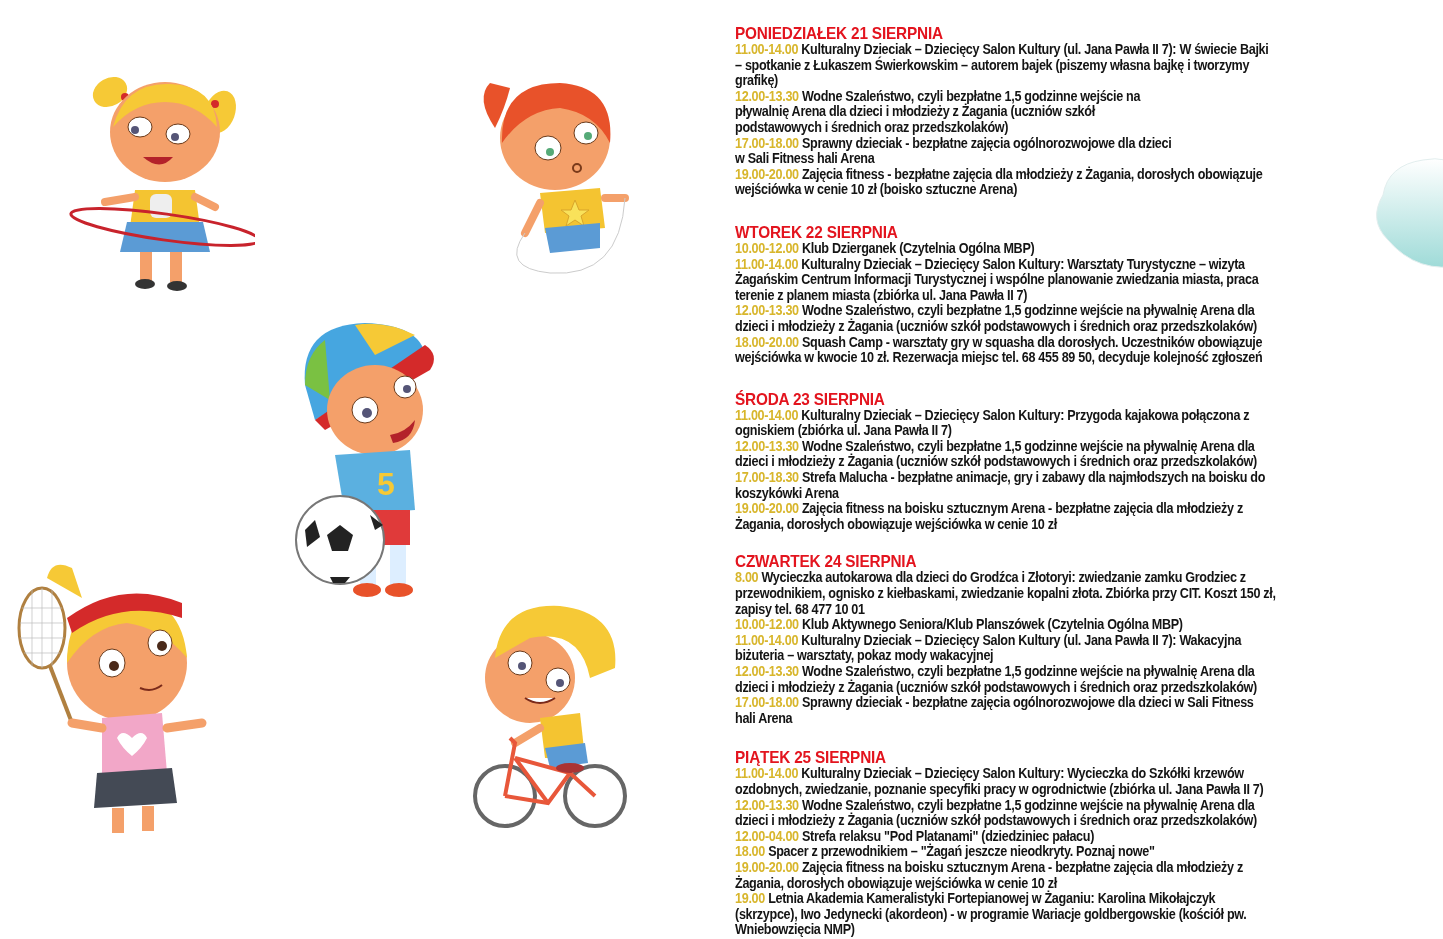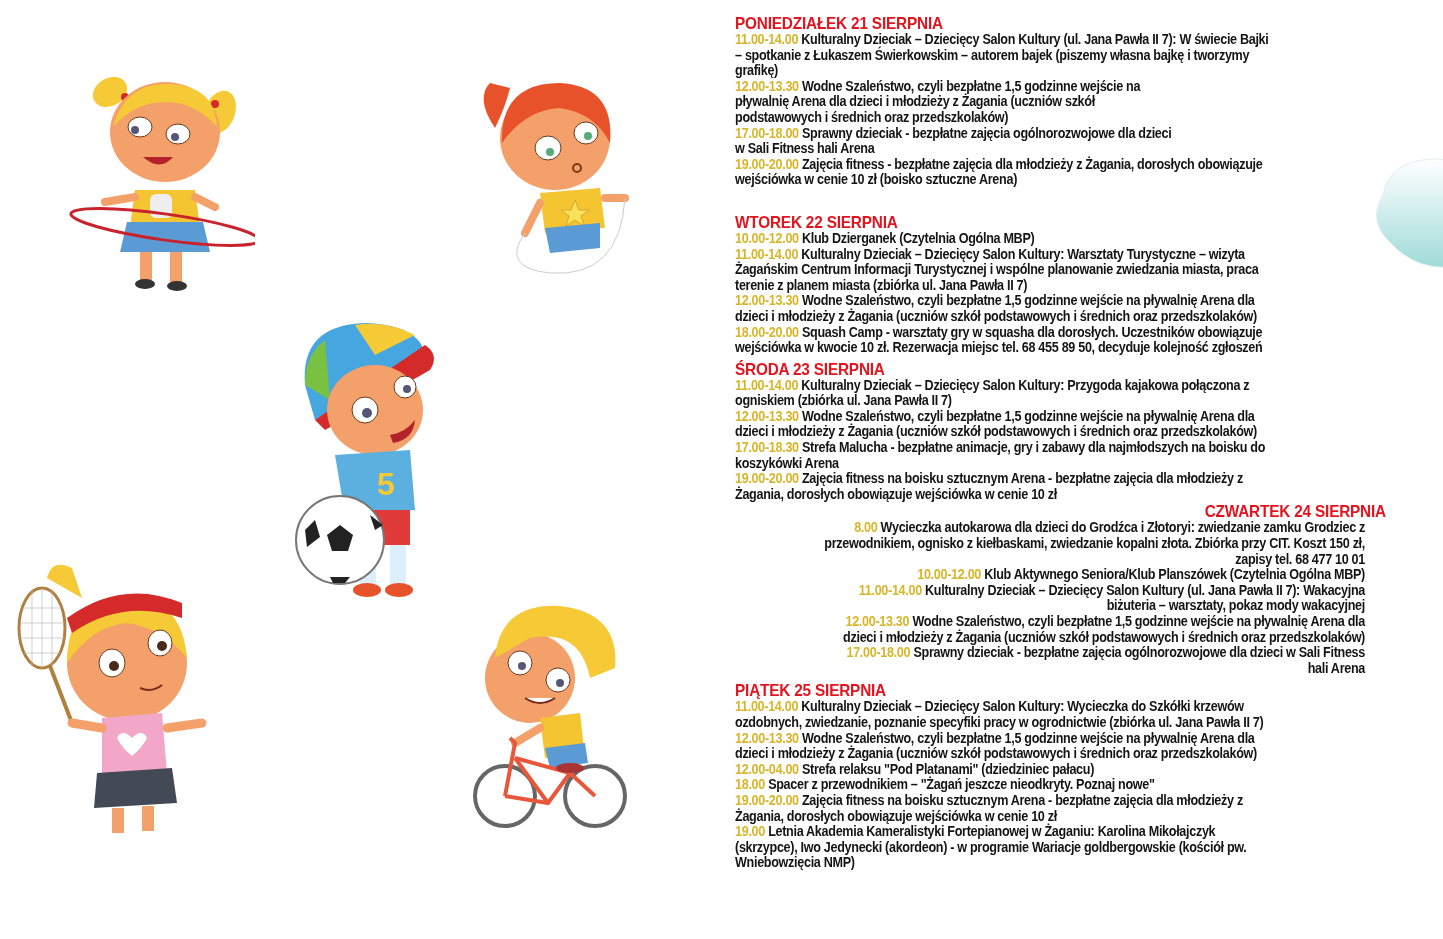--- a/index.html
+++ b/index.html
@@ -153,21 +153,21 @@
   <defs>
       <linearGradient id="cg" x1="0" y1="0" x2="0" y2="1">
         <stop offset="0" stop-color="#ffffff"></stop>
         <stop offset="1" stop-color="#9fdbd8"></stop>
       </linearGradient>
     </defs>
   <path d="M20 90 Q0 70 15 45 Q20 15 55 10 Q80 5 95 20 L95 115 Q50 125 20 90Z" fill="url(#cg)" stroke="#e2eeee"></path>
 </svg>
 
 <div class="schedule" id="schedule">
-    <div class="day" style="margin-top: 8px;">
+    <div class="day" style="margin-top: 18px;">
       <div class="day-heading">PONIEDZIAŁEK 21 SIERPNIA</div>
       <div class="event">
         <span class="line"><span class="time">11.00-14.00</span><span> Kulturalny Dzieciak – Dziecięcy Salon Kultury (ul. Jana Pawła II 7): W świecie Bajki</span></span>
         <span class="line"><span>– spotkanie z Łukaszem Świerkowskim – autorem bajek (piszemy własna bajkę i tworzymy</span></span>
         <span class="line"><span>grafikę)</span></span>
       </div>
       <div class="event">
         <span class="line"><span class="time">12.00-13.30</span><span> Wodne Szaleństwo, czyli bezpłatne 1,5 godzinne wejście na</span></span>
         <span class="line"><span>pływalnię Arena dla dzieci i młodzieży z Żagania (uczniów szkół</span></span>
         <span class="line"><span>podstawowych i średnich oraz przedszkolaków)</span></span>
@@ -193,40 +193,40 @@
       </div>
       <div class="event">
         <span class="line"><span class="time">12.00-13.30</span><span> Wodne Szaleństwo, czyli bezpłatne 1,5 godzinne wejście na pływalnię Arena dla</span></span>
         <span class="line"><span>dzieci i młodzieży z Żagania (uczniów szkół podstawowych i średnich oraz przedszkolaków)</span></span>
       </div>
       <div class="event">
         <span class="line"><span class="time">18.00-20.00</span><span> Squash  Camp - warsztaty gry w squasha dla dorosłych. Uczestników obowiązuje</span></span>
         <span class="line"><span>wejściówka w kwocie 10 zł. Rezerwacja miejsc tel. 68 455 89 50, decyduje kolejność zgłoszeń</span></span>
       </div>
     </div>
-    <div class="day" style="margin-top: 4px;">
+    <div class="day" style="margin-top: 24px;">
       <div class="day-heading">ŚRODA 23 SIERPNIA</div>
       <div class="event">
         <span class="line"><span class="time">11.00-14.00</span><span> Kulturalny Dzieciak – Dziecięcy Salon Kultury: Przygoda kajakowa połączona z</span></span>
         <span class="line"><span>ogniskiem (zbiórka ul. Jana Pawła II 7)</span></span>
       </div>
       <div class="event">
         <span class="line"><span class="time">12.00-13.30</span><span> Wodne Szaleństwo, czyli bezpłatne 1,5 godzinne wejście na pływalnię Arena dla</span></span>
         <span class="line"><span>dzieci i młodzieży z Żagania (uczniów szkół podstawowych i średnich oraz przedszkolaków)</span></span>
       </div>
       <div class="event">
         <span class="line"><span class="time">17.00-18.30</span><span> Strefa Malucha - bezpłatne animacje, gry i zabawy dla najmłodszych na boisku do</span></span>
         <span class="line"><span>koszykówki Arena</span></span>
       </div>
       <div class="event">
         <span class="line"><span class="time">19.00-20.00</span><span> Zajęcia fitness na boisku sztucznym Arena - bezpłatne zajęcia dla młodzieży z</span></span>
         <span class="line"><span>Żagania, dorosłych obowiązuje wejściówka w cenie 10 zł</span></span>
       </div>
     </div>
-    <div class="day" style=" text-align: right;">
+    <div class="day" style="margin-top: 20px;">
       <div class="day-heading">CZWARTEK 24 SIERPNIA</div>
       <div class="event">
         <span class="line"><span class="time">8.00</span><span> Wycieczka autokarowa dla dzieci do Grodźca i Złotoryi: zwiedzanie zamku Grodziec z</span></span>
         <span class="line"><span>przewodnikiem, ognisko z kiełbaskami, zwiedzanie kopalni złota. Zbiórka przy CIT. Koszt 150 zł,</span></span>
         <span class="line"><span>zapisy tel. 68 477 10 01</span></span>
       </div>
       <div class="event">
         <span class="line"><span class="time">10.00-12.00</span><span> Klub Aktywnego Seniora/Klub Planszówek (Czytelnia Ogólna MBP)</span></span>
       </div>
       <div class="event">
@@ -235,21 +235,21 @@
       </div>
       <div class="event">
         <span class="line"><span class="time">12.00-13.30</span><span> Wodne Szaleństwo, czyli bezpłatne 1,5 godzinne wejście na pływalnię Arena dla</span></span>
         <span class="line"><span>dzieci i młodzieży z Żagania (uczniów szkół podstawowych i średnich oraz przedszkolaków)</span></span>
       </div>
       <div class="event">
         <span class="line"><span class="time">17.00-18.00</span><span> Sprawny dzieciak - bezpłatne zajęcia ogólnorozwojowe dla dzieci w Sali Fitness</span></span>
         <span class="line"><span>hali Arena</span></span>
       </div>
     </div>
-    <div class="day" style="margin-top: 5px;">
+    <div class="day" style="margin-top: 22px;">
       <div class="day-heading">PIĄTEK 25 SIERPNIA</div>
       <div class="event">
         <span class="line"><span class="time">11.00-14.00</span><span> Kulturalny Dzieciak – Dziecięcy Salon Kultury: Wycieczka do Szkółki krzewów</span></span>
         <span class="line"><span>ozdobnych, zwiedzanie, poznanie specyfiki pracy w ogrodnictwie (zbiórka ul. Jana Pawła II 7)</span></span>
       </div>
       <div class="event">
         <span class="line"><span class="time">12.00-13.30</span><span> Wodne Szaleństwo, czyli bezpłatne 1,5 godzinne wejście na pływalnię Arena dla</span></span>
         <span class="line"><span>dzieci i młodzieży z Żagania (uczniów szkół podstawowych i średnich oraz przedszkolaków)</span></span>
       </div>
       <div class="event">

